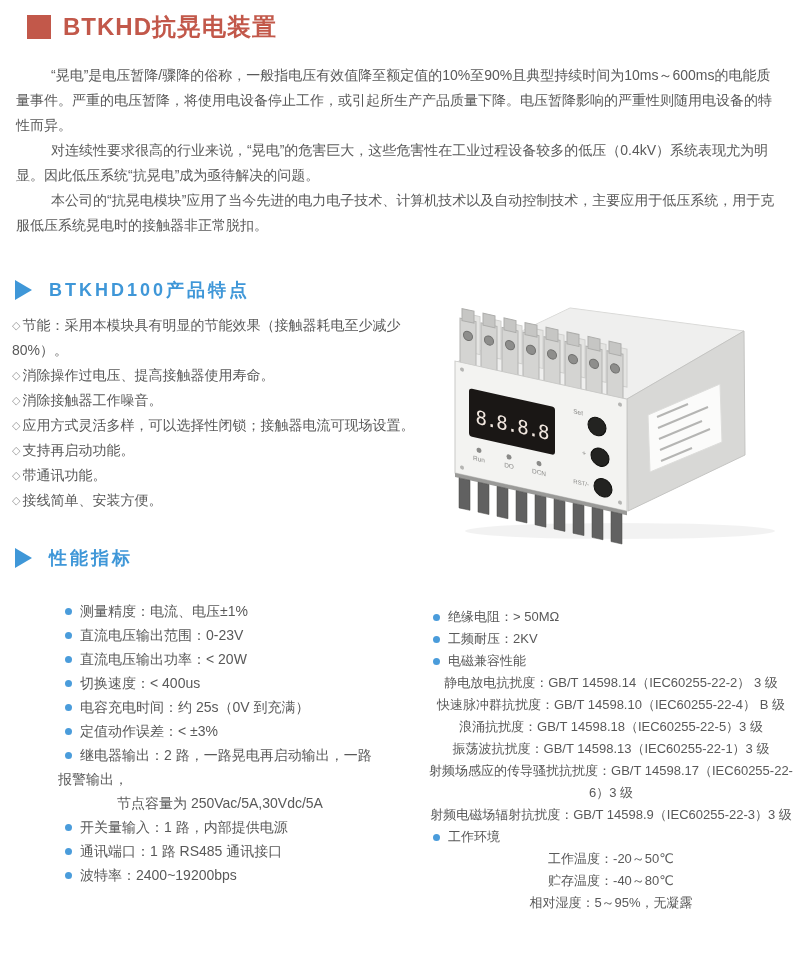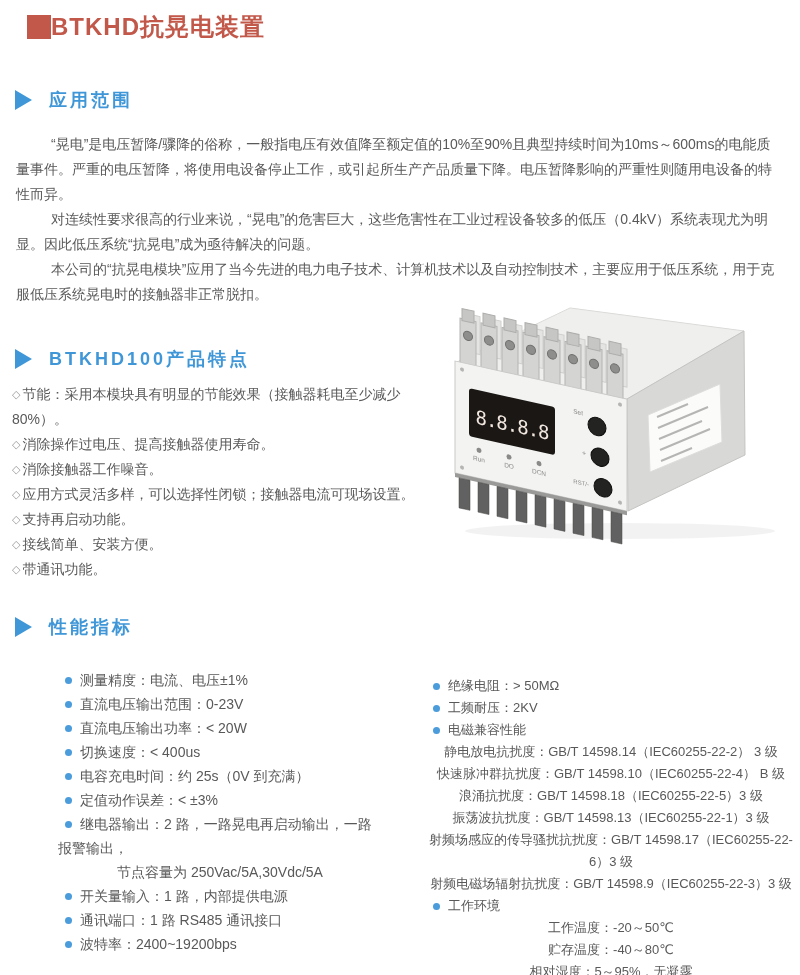--- a/index.html
+++ b/index.html
@@ -1,21 +1,21 @@
 <!DOCTYPE html>
 <html><head>
 <meta charset="utf-8">
 <style>
   html,body{margin:0;padding:0;background:#ffffff;}
   body{width:800px;height:975px;overflow:hidden;
        font-family:"Liberation Sans","DejaVu Sans",sans-serif;}
   .page{position:relative;width:800px;height:975px;background:#fff;}
 
   
-  .doc-title{display:flex;align-items:center;padding:11px 0 0 27px;}
+  .doc-title{display:flex;align-items:center;gap:12px;padding:11px 0 0 27px;}
   .sq{width:24px;height:24px;background:#c2584a;flex:0 0 auto;}
   .doc-title h1{margin:0;font-size:24px;font-weight:bold;color:#c2584a;letter-spacing:1px;}
 
   
   .sec-h{display:flex;align-items:center;gap:17px;margin-left:15px;height:24px;}
   .tri{width:0;height:0;border-left:17px solid #3f97d8;
        border-top:10px solid transparent;border-bottom:10px solid transparent;}
   .sec-t{font-size:18px;font-weight:bold;color:#3f97d8;letter-spacing:3px;}
   .h-app{margin-top:45px;}
   .h-feat{margin-top:40px;}
@@ -48,42 +48,38 @@
 </head>
 <body>
 
 <div class="page">
 
   <div class="doc-title">
     <span class="sq"></span>
     <h1>BTKHD抗晃电装置</h1>
   </div>
 
-  <div class="sec-h h-app">
-    <span class="tri"></span>
-    <span class="sec-t">应用范围</span>
-  </div>
   <div class="paras">
     <p>“晃电”是电压暂降/骤降的俗称，一般指电压有效值降至额定值的10%至90%且典型持续时间为10ms～600ms的电能质量事件。严重的电压暂降，将使用电设备停止工作，或引起所生产产品质量下降。电压暂降影响的严重性则随用电设备的特性而异。</p>
     <p>对连续性要求很高的行业来说，“晃电”的危害巨大，这些危害性在工业过程设备较多的低压（0.4kV）系统表现尤为明显。因此低压系统“抗晃电”成为亟待解决的问题。</p>
     <p>本公司的“抗晃电模块”应用了当今先进的电力电子技术、计算机技术以及自动控制技术，主要应用于低压系统，用于克服低压系统晃电时的接触器非正常脱扣。</p>
   </div>
 
   <div class="sec-h h-feat">
     <span class="tri"></span>
     <span class="sec-t">BTKHD100产品特点</span>
   </div>
   <div class="feat-wrap">
     <div class="feat"><span class="dm">◇</span><span>节能：采用本模块具有明显的节能效果（接触器耗电至少减少80%）。</span></div>
     <div class="feat"><span class="dm">◇</span><span>消除操作过电压、提高接触器使用寿命。</span></div>
     <div class="feat"><span class="dm">◇</span><span>消除接触器工作噪音。</span></div>
     <div class="feat"><span class="dm">◇</span><span>应用方式灵活多样，可以选择性闭锁；接触器电流可现场设置。</span></div>
     <div class="feat"><span class="dm">◇</span><span>支持再启动功能。</span></div>
+    <div class="feat"><span class="dm">◇</span><span>带通讯功能。</span></div>
     <div class="feat"><span class="dm">◇</span><span>接线简单、安装方便。</span></div>
-    <div class="feat"><span class="dm">◇</span><span>带通讯功能。</span></div>
   </div>
 
   <svg class="product" viewBox="0 0 368 250">
     <ellipse cx="190" cy="236" rx="155" ry="8" fill="#000000" opacity="0.05"></ellipse>
 
     <polygon points="25,68 140,13 314,36 197,104" fill="#eaeae8" stroke="#d6d6d4" stroke-width="1"></polygon>
     <polygon points="25,68 140,13 314,36 197,104" fill="#ffffff" opacity="0.25"></polygon>
 
     <polygon points="197,104 314,36 315,160 198,216" fill="#d8d8d6" stroke="#c4c4c2" stroke-width="1"></polygon>
 

